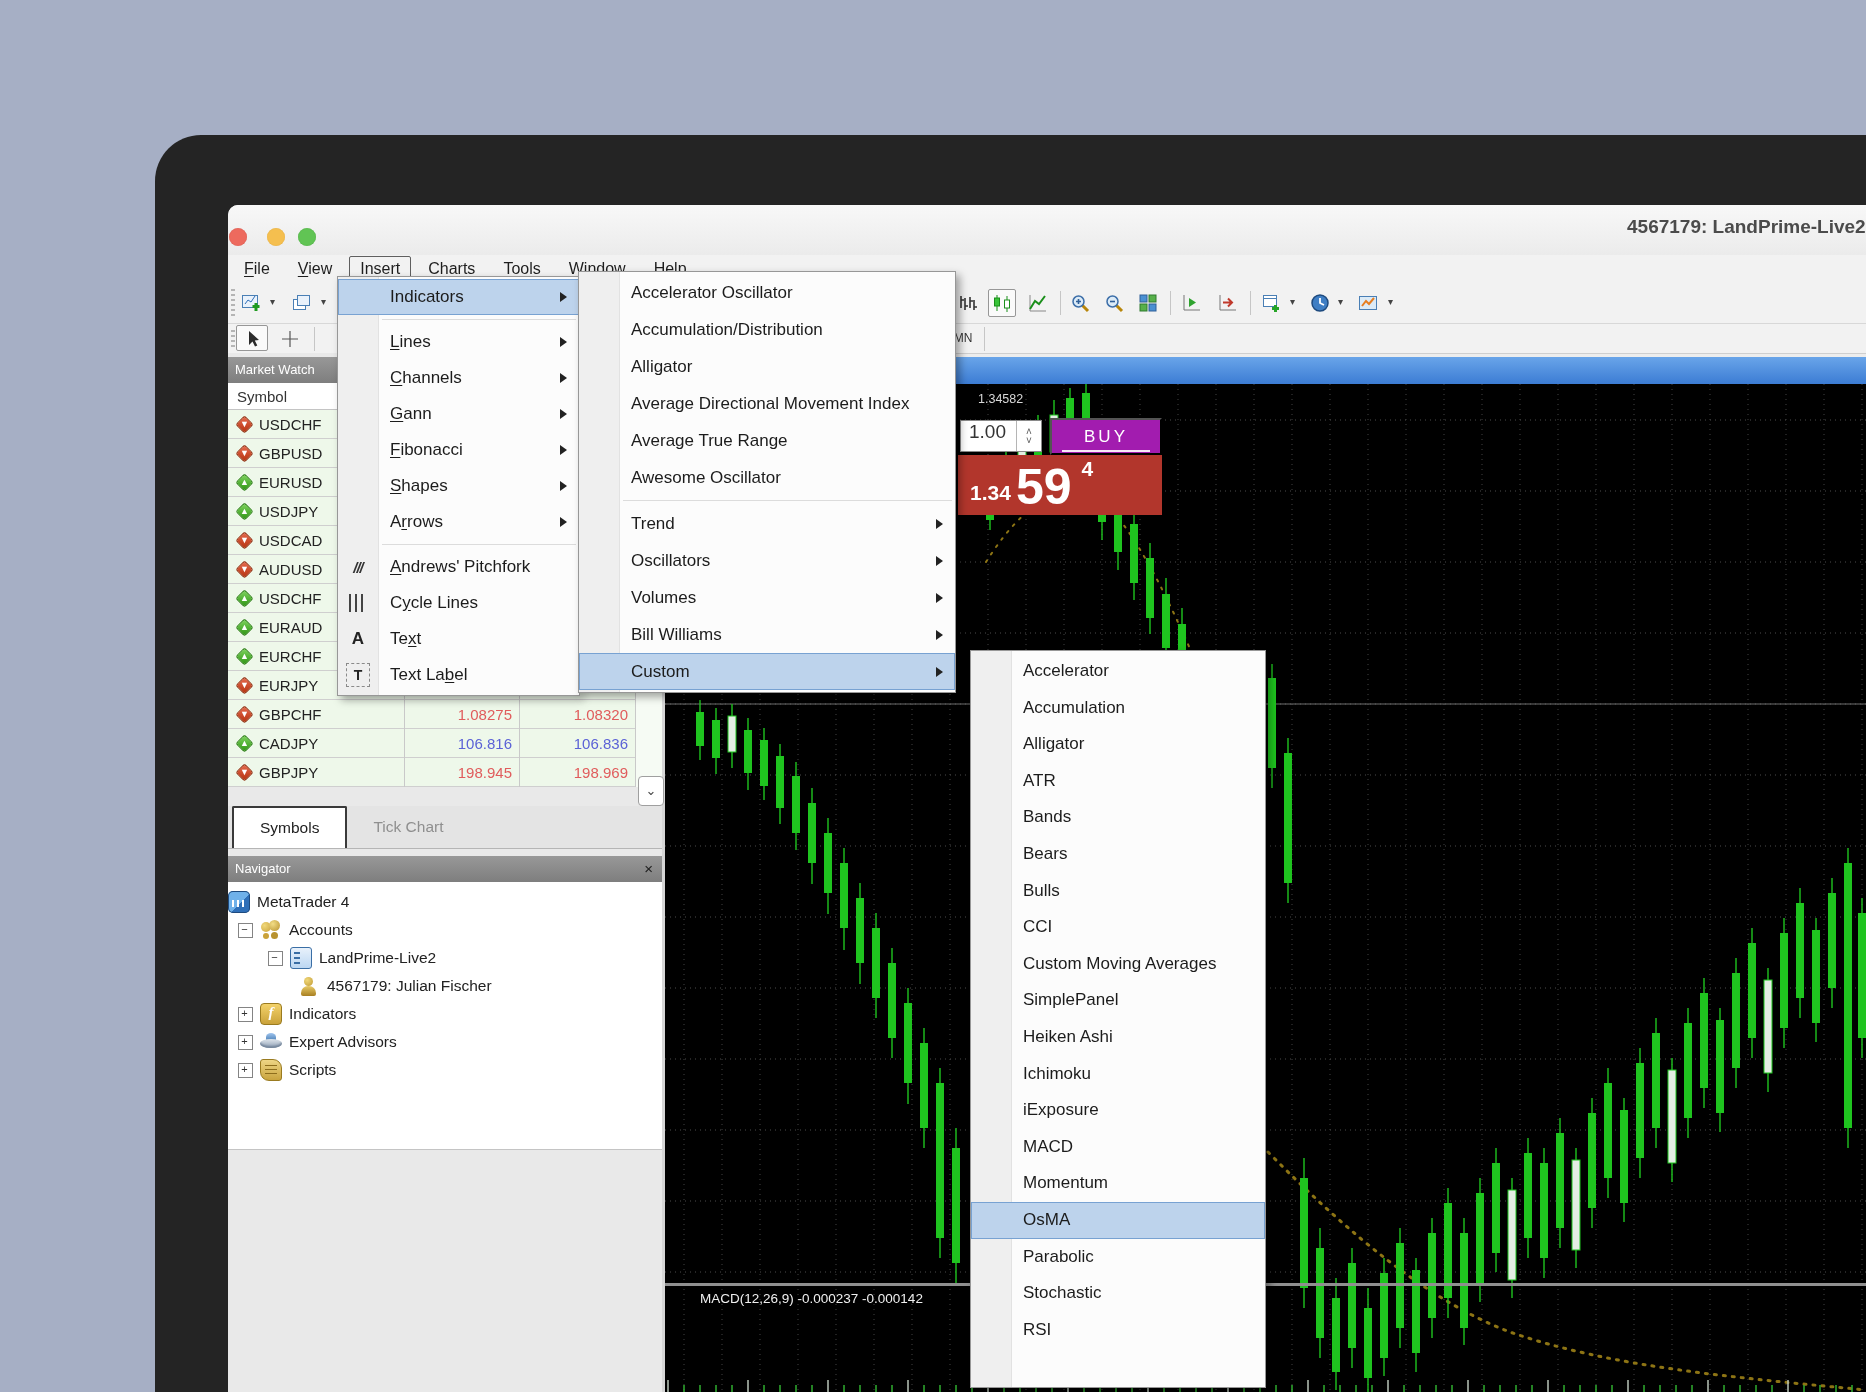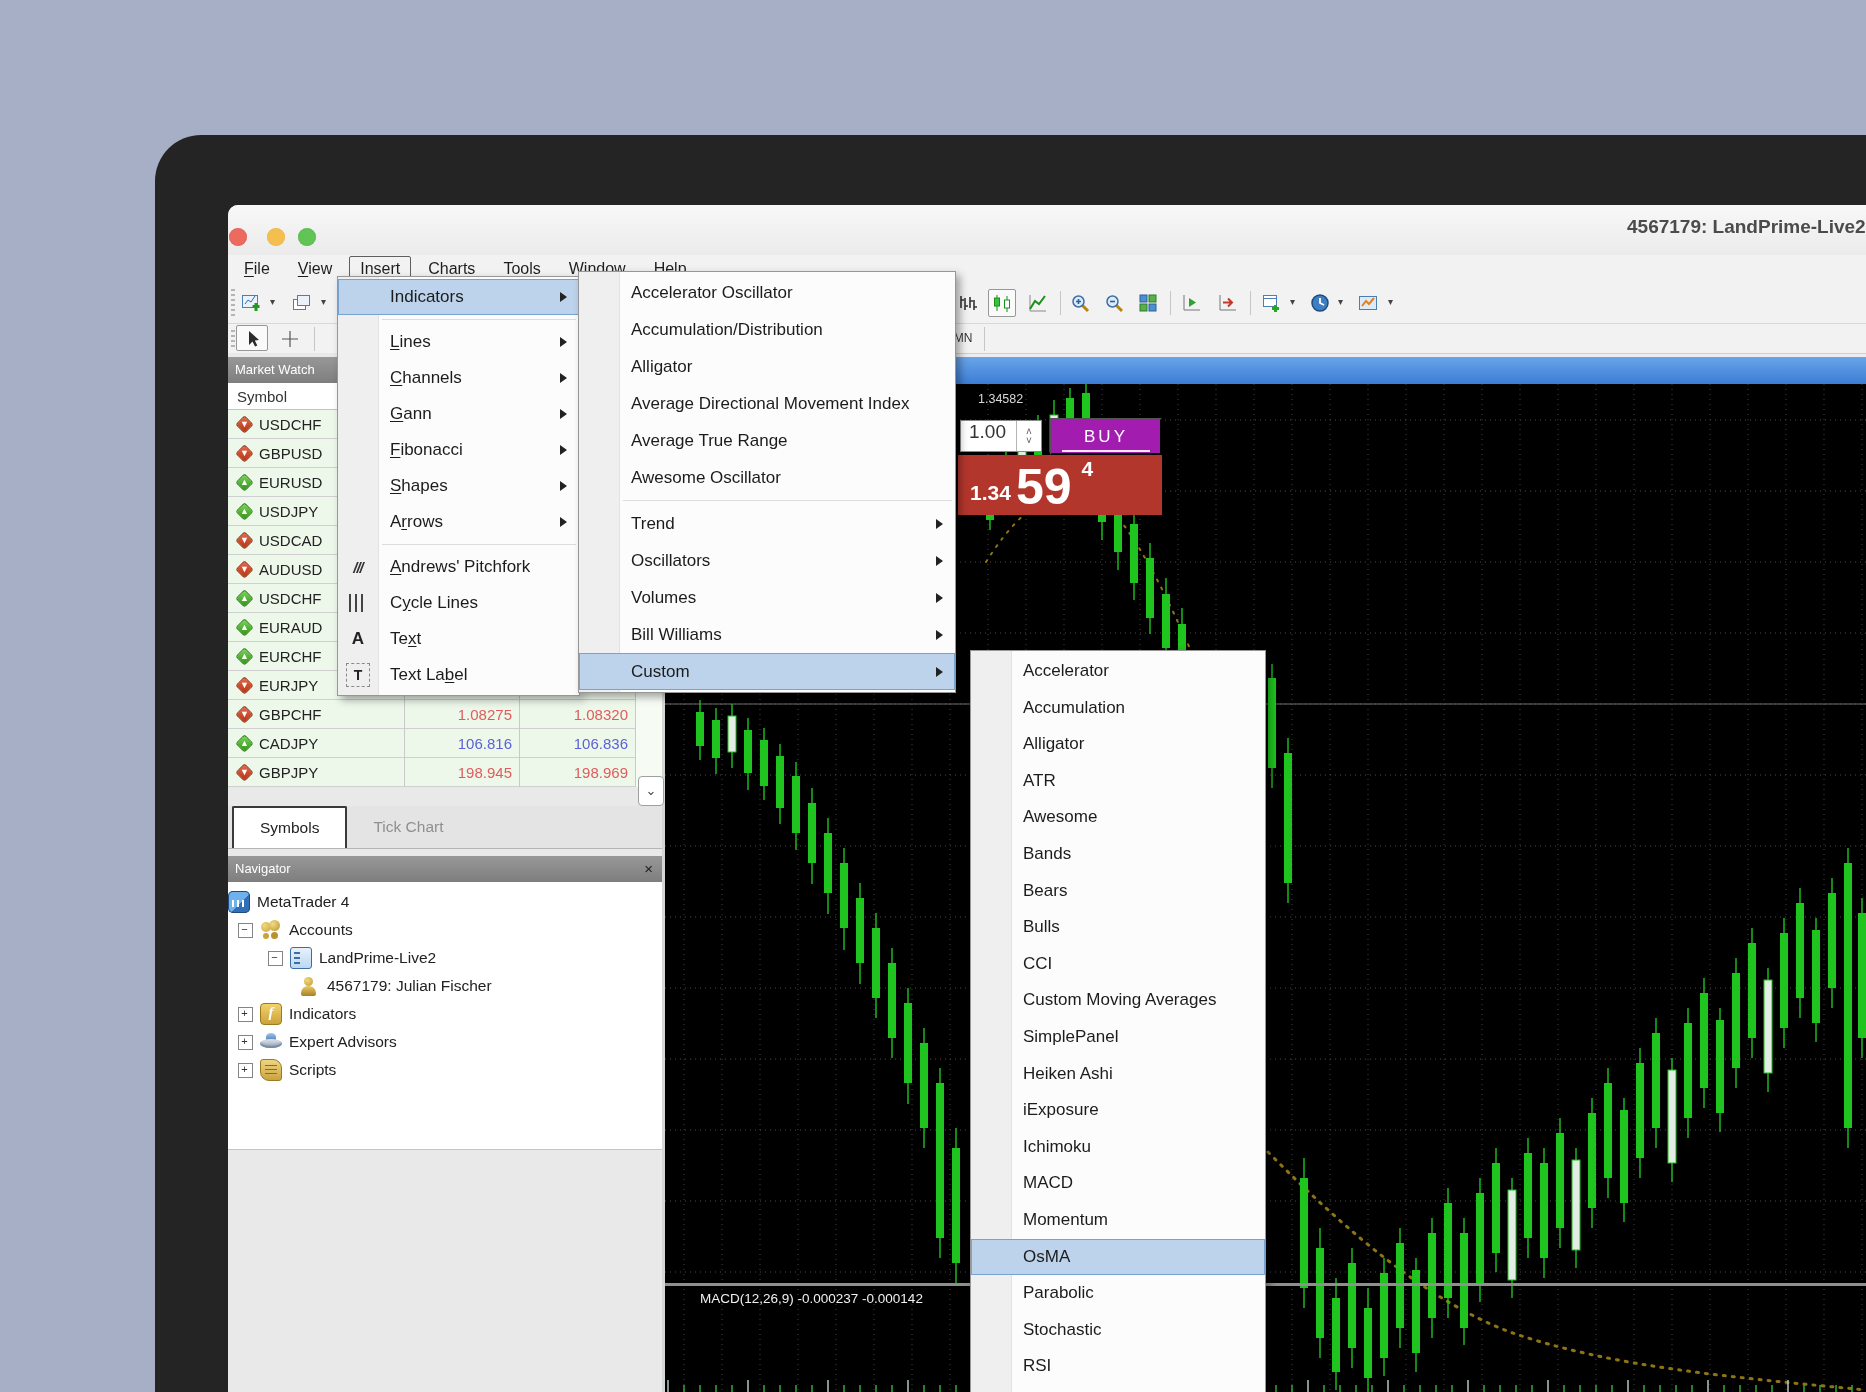--- a/index.html
+++ b/index.html
@@ -843,23 +843,20 @@
     <div class="mi">
       <span>Accumulation</span>
     </div>
     <div class="mi">
       <span>Alligator</span>
     </div>
     <div class="mi">
       <span>ATR</span>
     </div>
     <div class="mi">
-      <span>Awesome</span>
-    </div>
-    <div class="mi">
       <span>Bands</span>
     </div>
     <div class="mi">
       <span>Bears</span>
     </div>
     <div class="mi">
       <span>Bulls</span>
     </div>
     <div class="mi">
       <span>CCI</span>
@@ -867,24 +864,24 @@
     <div class="mi">
       <span>Custom Moving Averages</span>
     </div>
     <div class="mi">
       <span>SimplePanel</span>
     </div>
     <div class="mi">
       <span>Heiken Ashi</span>
     </div>
     <div class="mi">
+      <span>Ichimoku</span>
+    </div>
+    <div class="mi">
       <span>iExposure</span>
-    </div>
-    <div class="mi">
-      <span>Ichimoku</span>
     </div>
     <div class="mi">
       <span>MACD</span>
     </div>
     <div class="mi">
       <span>Momentum</span>
     </div>
     <div class="mi sel">
       <span>OsMA</span>
     </div>

